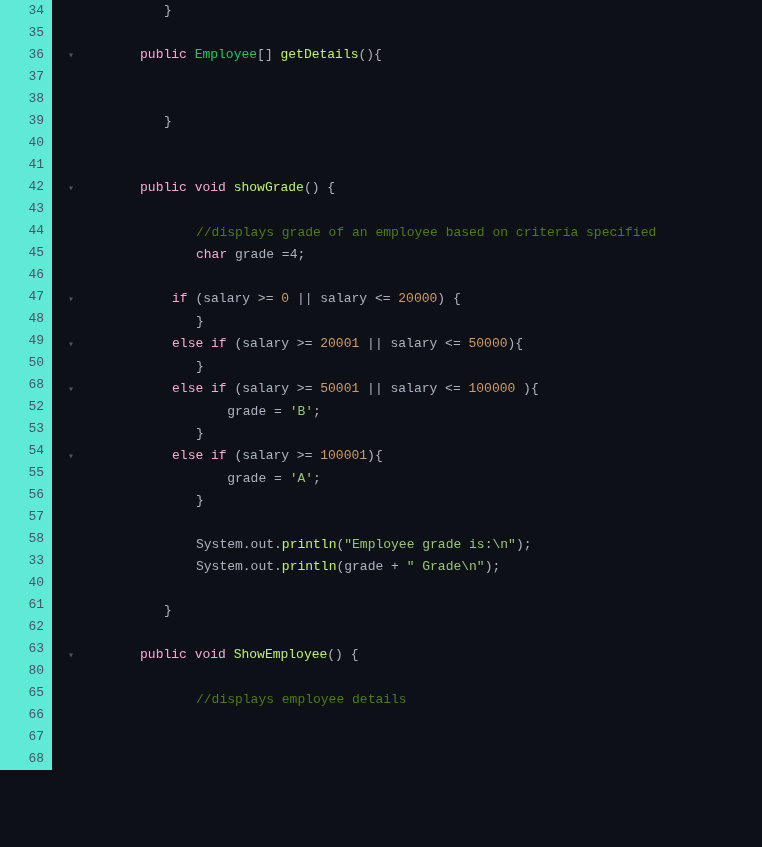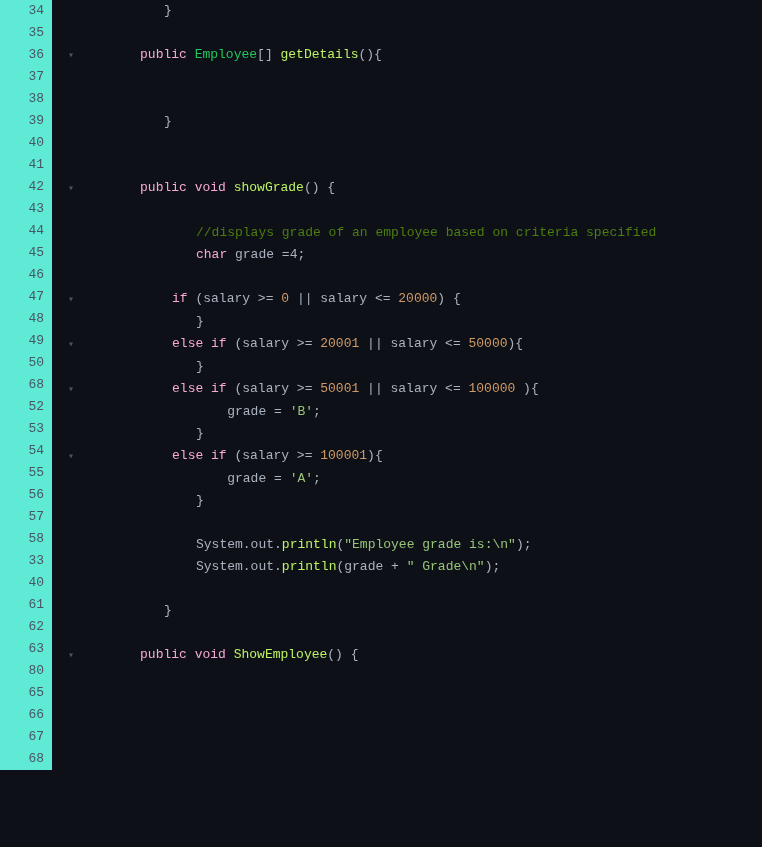--- a/index.html
+++ b/index.html
@@ -164,14 +164,15 @@
     <span class="code-line"> </span>
 
     <span class="code-line"><span class="indent3"></span><span class="plain">}</span></span>
 
     <span class="code-line"> </span>
 
     <span class="code-line"><span class="fold-arrow">▾</span><span class="indent2"></span><span class="kw">public</span><span class="plain"> </span><span class="kw">void</span><span class="plain"> </span><span class="fn">ShowEmployee</span><span class="plain">() {</span></span>
 
     <span class="code-line"> </span>
 
+    <span class="code-line"><span class="indent4"></span><span class="comment">//displays employee details</span></span>
   </div>
 </div>
 
 </body></html>

